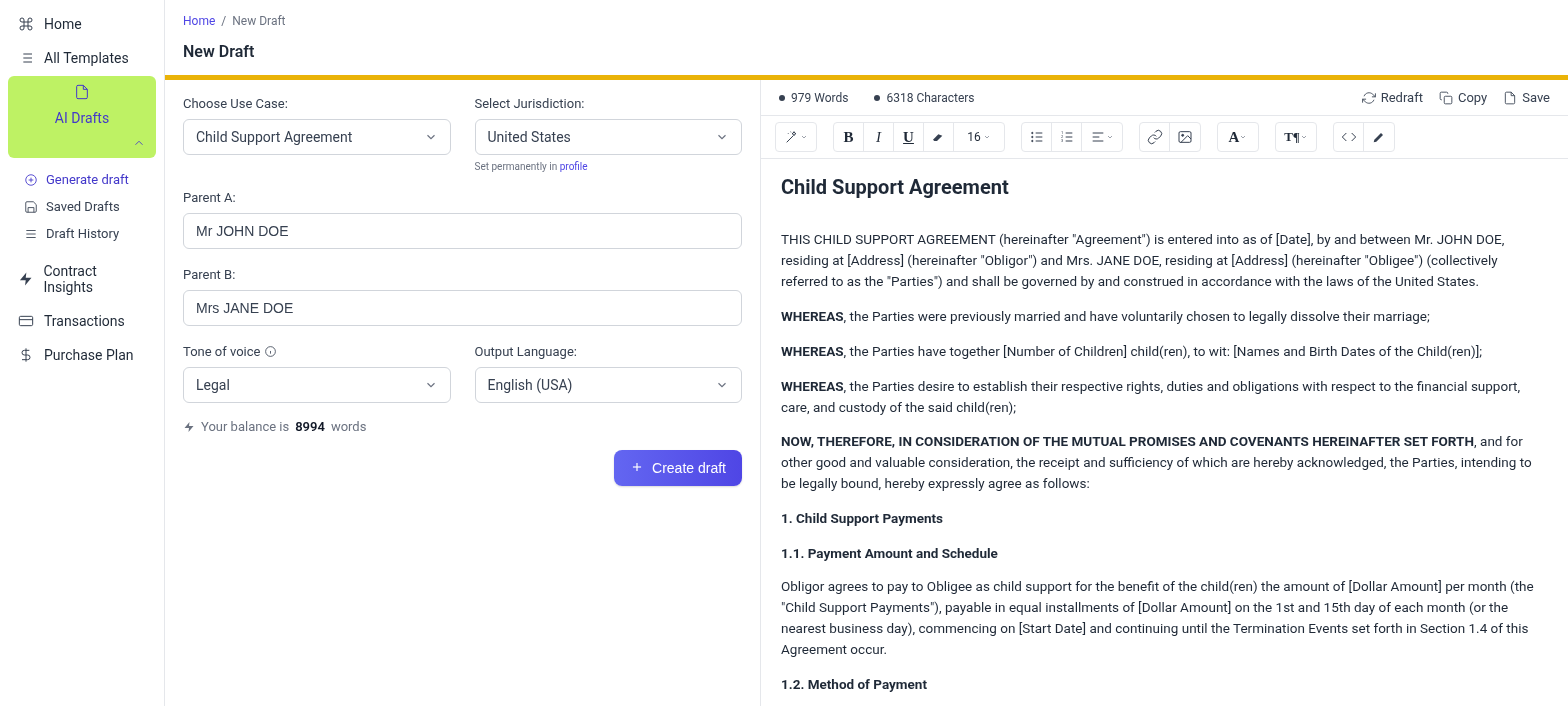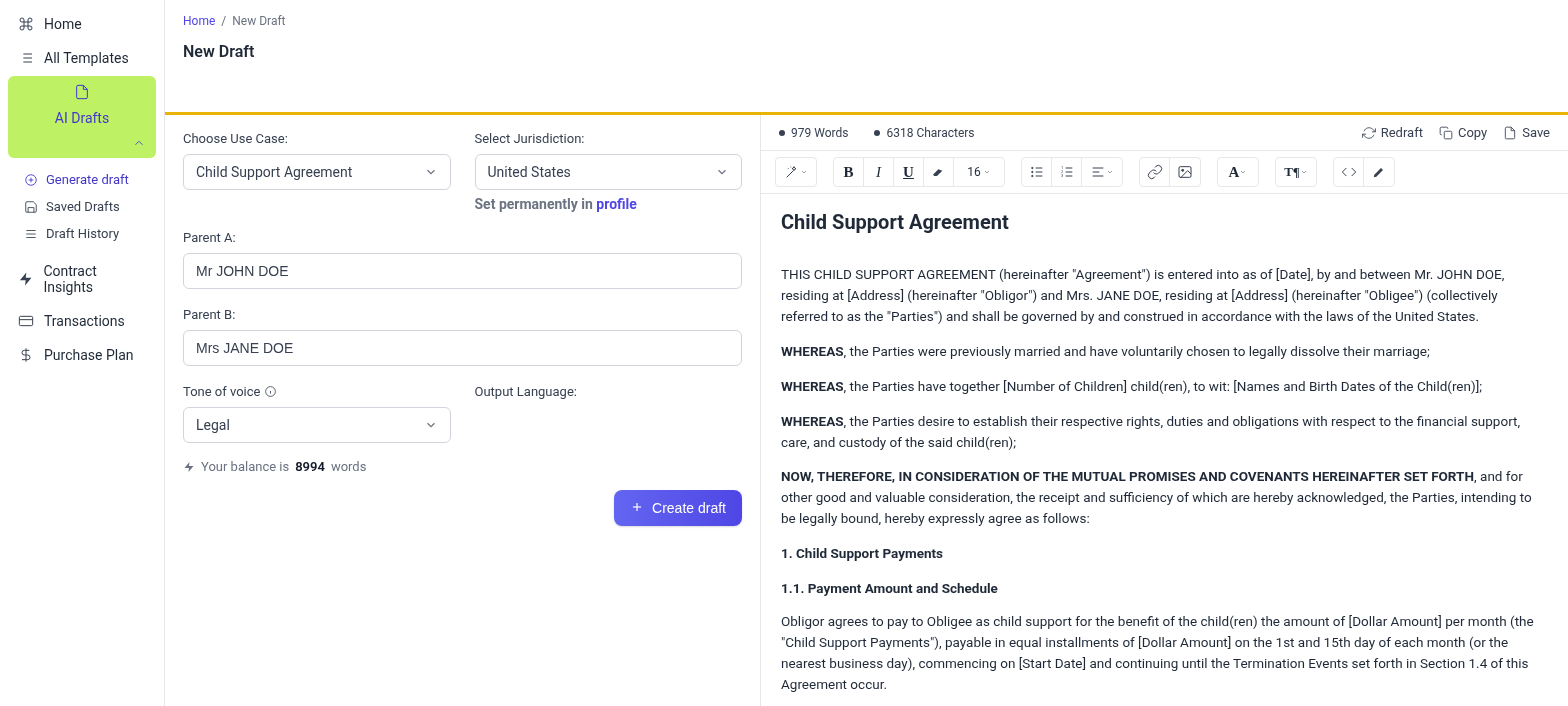--- a/index.html
+++ b/index.html
@@ -77,23 +77,22 @@
 }
 .breadcrumb a { color:#4f46e5; text-decoration:none;}
 .page-title {
   font-size: 16px;
   font-weight: 600;
   padding: 6px 18px 14px;
 }
 .split {
   display:flex;
   flex:1;
-  border-top: 3px solid #eab308;
+  border-top: 5px solid #eab308;
   overflow:hidden;
-  margin-top:37px;
 }
 
 .form-panel {
   width: 596px;
   padding: 16px 18px;
   border-right: 1px solid #e5e7eb;
   overflow-y: auto;
 }
 .row {
   display:flex;
@@ -119,24 +118,23 @@
   position:relative;
 }
 .select {
   display:flex;
   justify-content:space-between;
   align-items:center;
   cursor:pointer;
 }
 .chev { width:14px; height:14px; stroke:#6b7280; stroke-width:2; fill:none;}
 .hint {
-  font-size: 14px;
+  font-size: 10px;
   color:#6b7280;
   margin-top:6px;
-  font-weight:bold;
 }
 .hint a{ color:#4f46e5; text-decoration:none;}
 .field { margin-top: 18px;}
 .balance{
   display:flex;
   align-items:center;
   gap:6px;
   font-size:13px;
   color:#6b7280;
   margin-top:16px;
@@ -383,20 +381,26 @@
             </div>
             <div class="select">
               <span>Legal</span>
               <svg class="chev" viewBox="0 0 24 24">
                   <polyline points="6 9 12 15 18 9"></polyline>
                 </svg>
             </div>
           </div>
           <div class="col">
             <div class="label">Output Language:</div>
+            <div class="select">
+              <span>English (USA)</span>
+              <svg class="chev" viewBox="0 0 24 24">
+                  <polyline points="6 9 12 15 18 9"></polyline>
+                </svg>
+            </div>
           </div>
         </div>
 
         <div class="balance">
           <svg class="icon-svg" style="width:12px;height:12px" viewBox="0 0 24 24">
               <polygon points="13 2 3 14 12 14 11 22 21 10 12 10 13 2" fill="#6b7280" stroke="none"></polygon>
             </svg>
           <span>Your balance is </span>
           <b>8994</b>
           <span> words</span>

